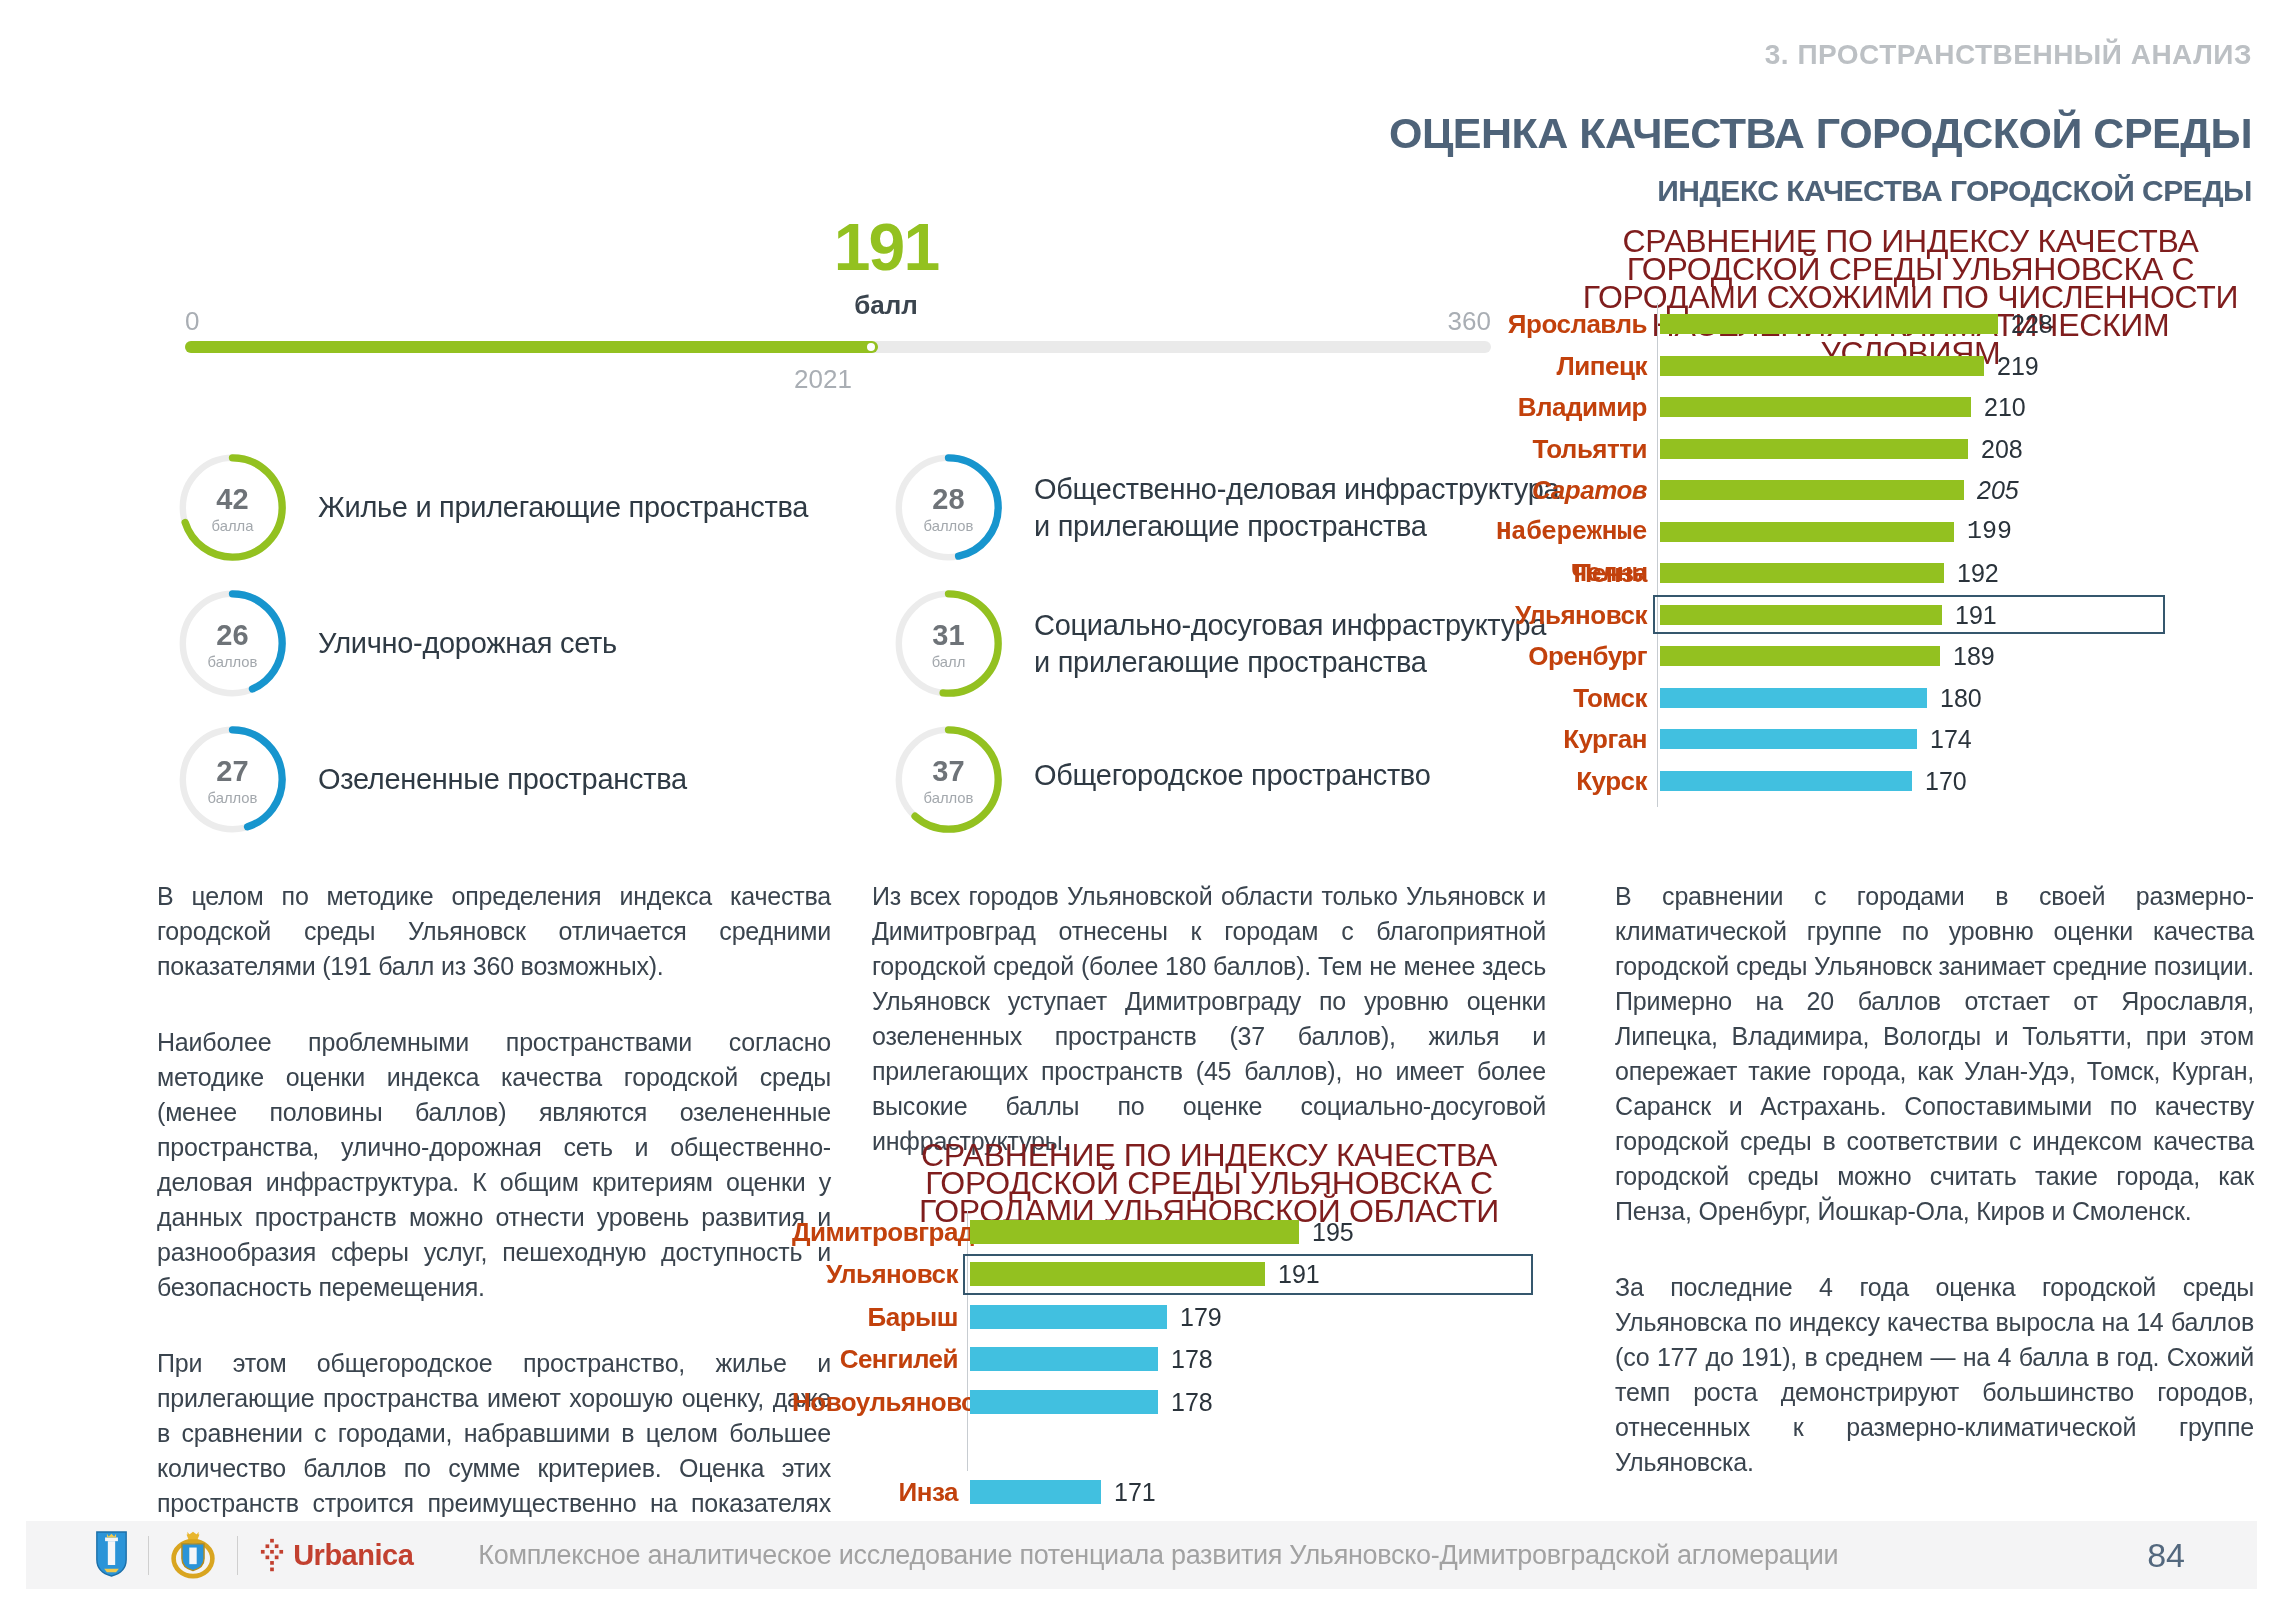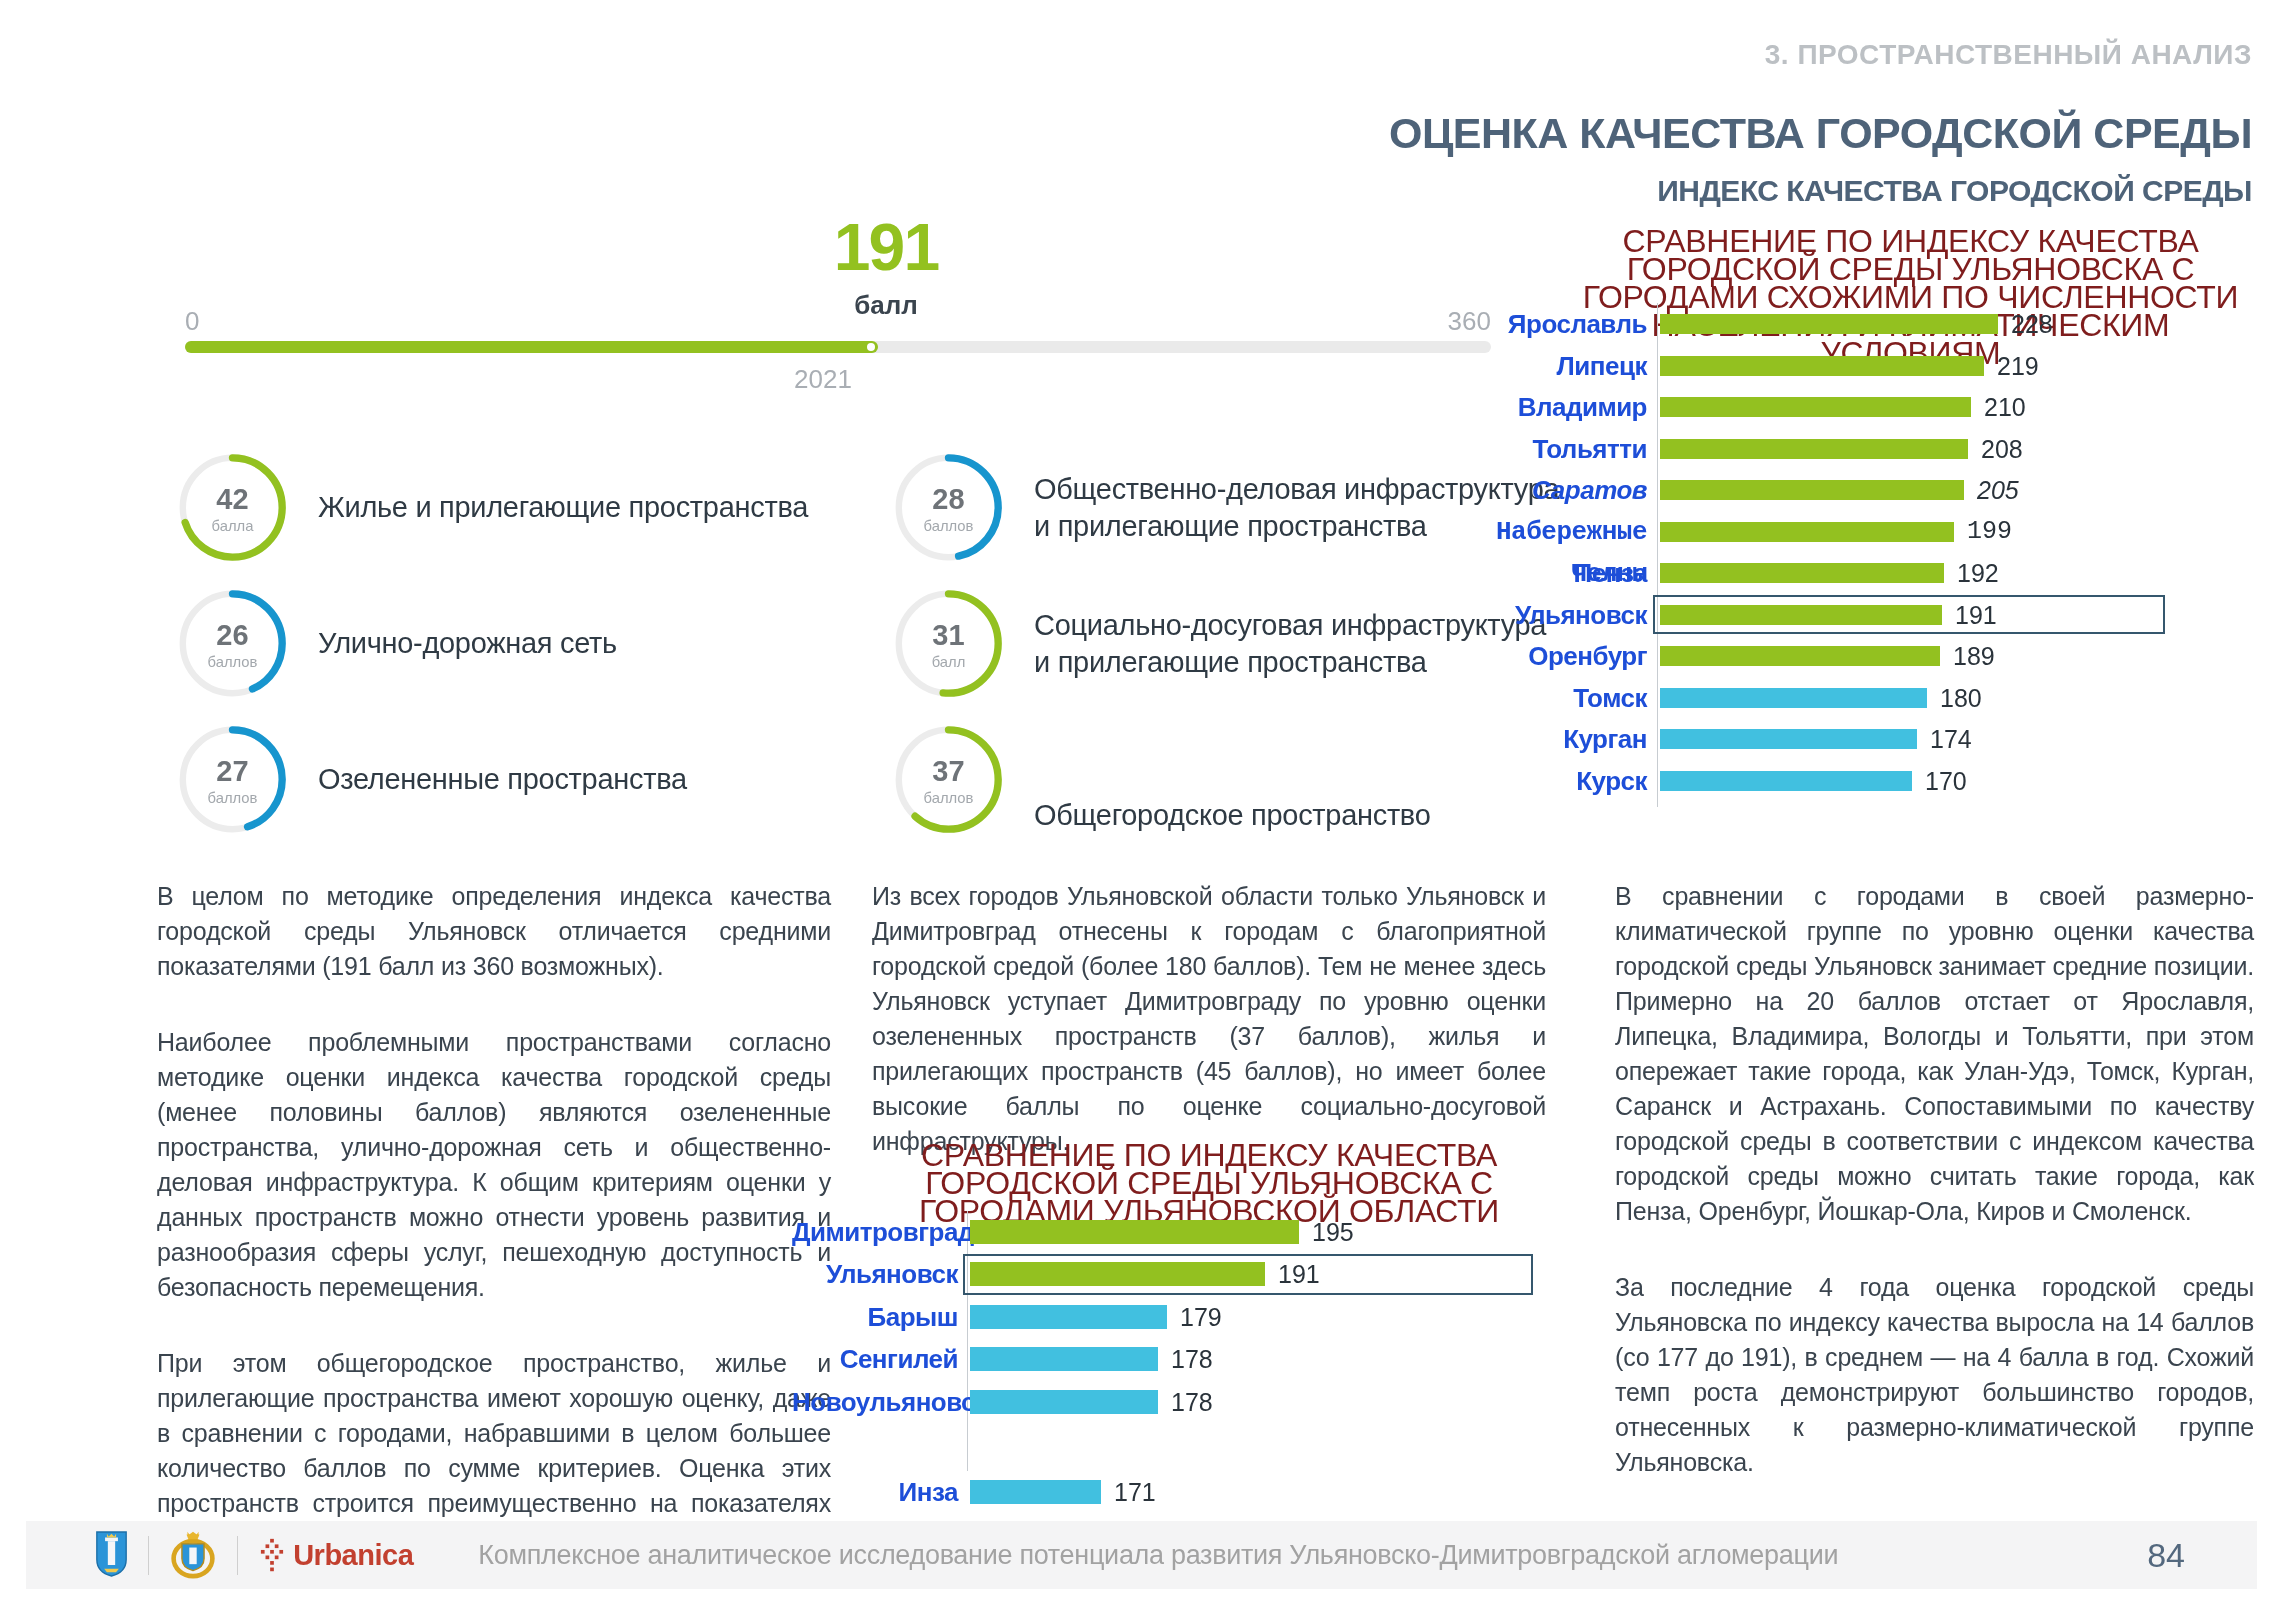--- a/index.html
+++ b/index.html
@@ -40,21 +40,21 @@
 
   
   .chart-title{position:absolute;text-align:center;font-size:32px;line-height:28px;color:#7f1d1d;letter-spacing:-0.3px;}
   #chart1-title{left:1569px;top:227px;width:683px;}
   #chart2-title{left:872px;top:1141px;width:674px;}
   .chart{position:absolute;}
   #chart1{left:1421px;top:303px;width:738px;height:503px;}
   #chart2{left:792px;top:1211px;width:757px;height:268px;}
   .axis-line{position:absolute;top:0;width:0.9px;background:#C7CCD1;}
   .bar-row{position:absolute;left:0;width:100%;}
-  .bar-label{position:absolute;left:0;text-align:right;font-weight:700;color:#1d4ed8;font-size:26px;letter-spacing:-0.5px;}
+  .bar-label{position:absolute;left:0;text-align:right;font-weight:700;color:#c2410c;font-size:26px;letter-spacing:-0.5px;}
   .bar{position:absolute;}
   .bar-value{position:absolute;font-size:25px;color:#2A333B;}
   .highlight-box{position:absolute;border:2.8px solid #35576D;box-sizing:border-box;background:transparent;}
 
   
   #footer{left:26px;top:1521px;width:2231px;height:68px;background:#F4F4F5;display:flex;align-items:center;}
   .f-div{width:0.9px;height:39px;background:#CFCFCF;margin:0 20px;}
   #footer-logos{display:flex;align-items:center;margin-left:69px;}
   #urbanica-wrap{display:flex;align-items:center;}
   #urbanica-text{font-size:29px;font-weight:700;color:#C2402F;margin-left:7.4px;letter-spacing:-0.5px;}
@@ -102,21 +102,21 @@
     <div class="gauge-label" style="left: 1034px; top: 450px;">Общественно-деловая инфраструктура и прилегающие пространства</div>
     <div class="gauge" style="left: 891px; top: 586px;"><svg width="115" height="115" viewBox="0 0 125 125">
         <circle cx="62.5" cy="62.5" r="54" fill="none" stroke="#ECECEC" stroke-width="7"></circle>
         <circle cx="62.5" cy="62.5" r="54" fill="none" stroke="#93C120" stroke-width="8" stroke-linecap="round" stroke-dasharray="175.3 339.3" transform="rotate(-90 62.5 62.5)"></circle>
       </svg><div class="num">31</div><div class="unit">балл</div></div>
     <div class="gauge-label" style="left: 1034px; top: 586px;">Социально-досуговая инфраструктура и прилегающие пространства</div>
     <div class="gauge" style="left: 891px; top: 722px;"><svg width="115" height="115" viewBox="0 0 125 125">
         <circle cx="62.5" cy="62.5" r="54" fill="none" stroke="#ECECEC" stroke-width="7"></circle>
         <circle cx="62.5" cy="62.5" r="54" fill="none" stroke="#93C120" stroke-width="8" stroke-linecap="round" stroke-dasharray="209.2 339.3" transform="rotate(-90 62.5 62.5)"></circle>
       </svg><div class="num">37</div><div class="unit">баллов</div></div>
-    <div class="gauge-label" style="left: 1034px; top: 758px;">Общегородское пространство</div>
+    <div class="gauge-label" style="left: 1034px; top: 718px;">Общегородское пространство</div>
   </div>
 
 <div class="text-col" id="col1">
     <p>В целом по методике определения индекса качества городской среды Ульяновск отличается средними показателями (191 балл из 360 возможных).</p>
     <p>Наиболее проблемными пространствами согласно методике оценки индекса качества городской среды (менее половины баллов) являются озелененные пространства, улично-дорожная сеть и общественно-деловая инфраструктура. К общим критериям оценки у данных пространств можно отнести уровень развития и разнообразия сферы услуг, пешеходную доступность и безопасность перемещения.</p>
     <p>При этом общегородское пространство, жилье и прилегающие пространства имеют хорошую оценку, даже в сравнении с городами, набравшими в целом большее количество баллов по сумме критериев. Оценка этих пространств строится преимущественно на показателях инфраструктурной обеспеченности и техническом состоянии пространств.</p>
   </div>
 <div class="text-col" id="col2">
     <p>Из всех городов Ульяновской области только Ульяновск и Димитровград отнесены к городам с благоприятной городской средой (более 180 баллов). Тем не менее здесь Ульяновск уступает Димитровграду по уровню оценки озелененных пространств (37 баллов), жилья и прилегающих пространств (45 баллов), но имеет более высокие баллы по оценке социально-досуговой инфраструктуры.</p>
   </div>

